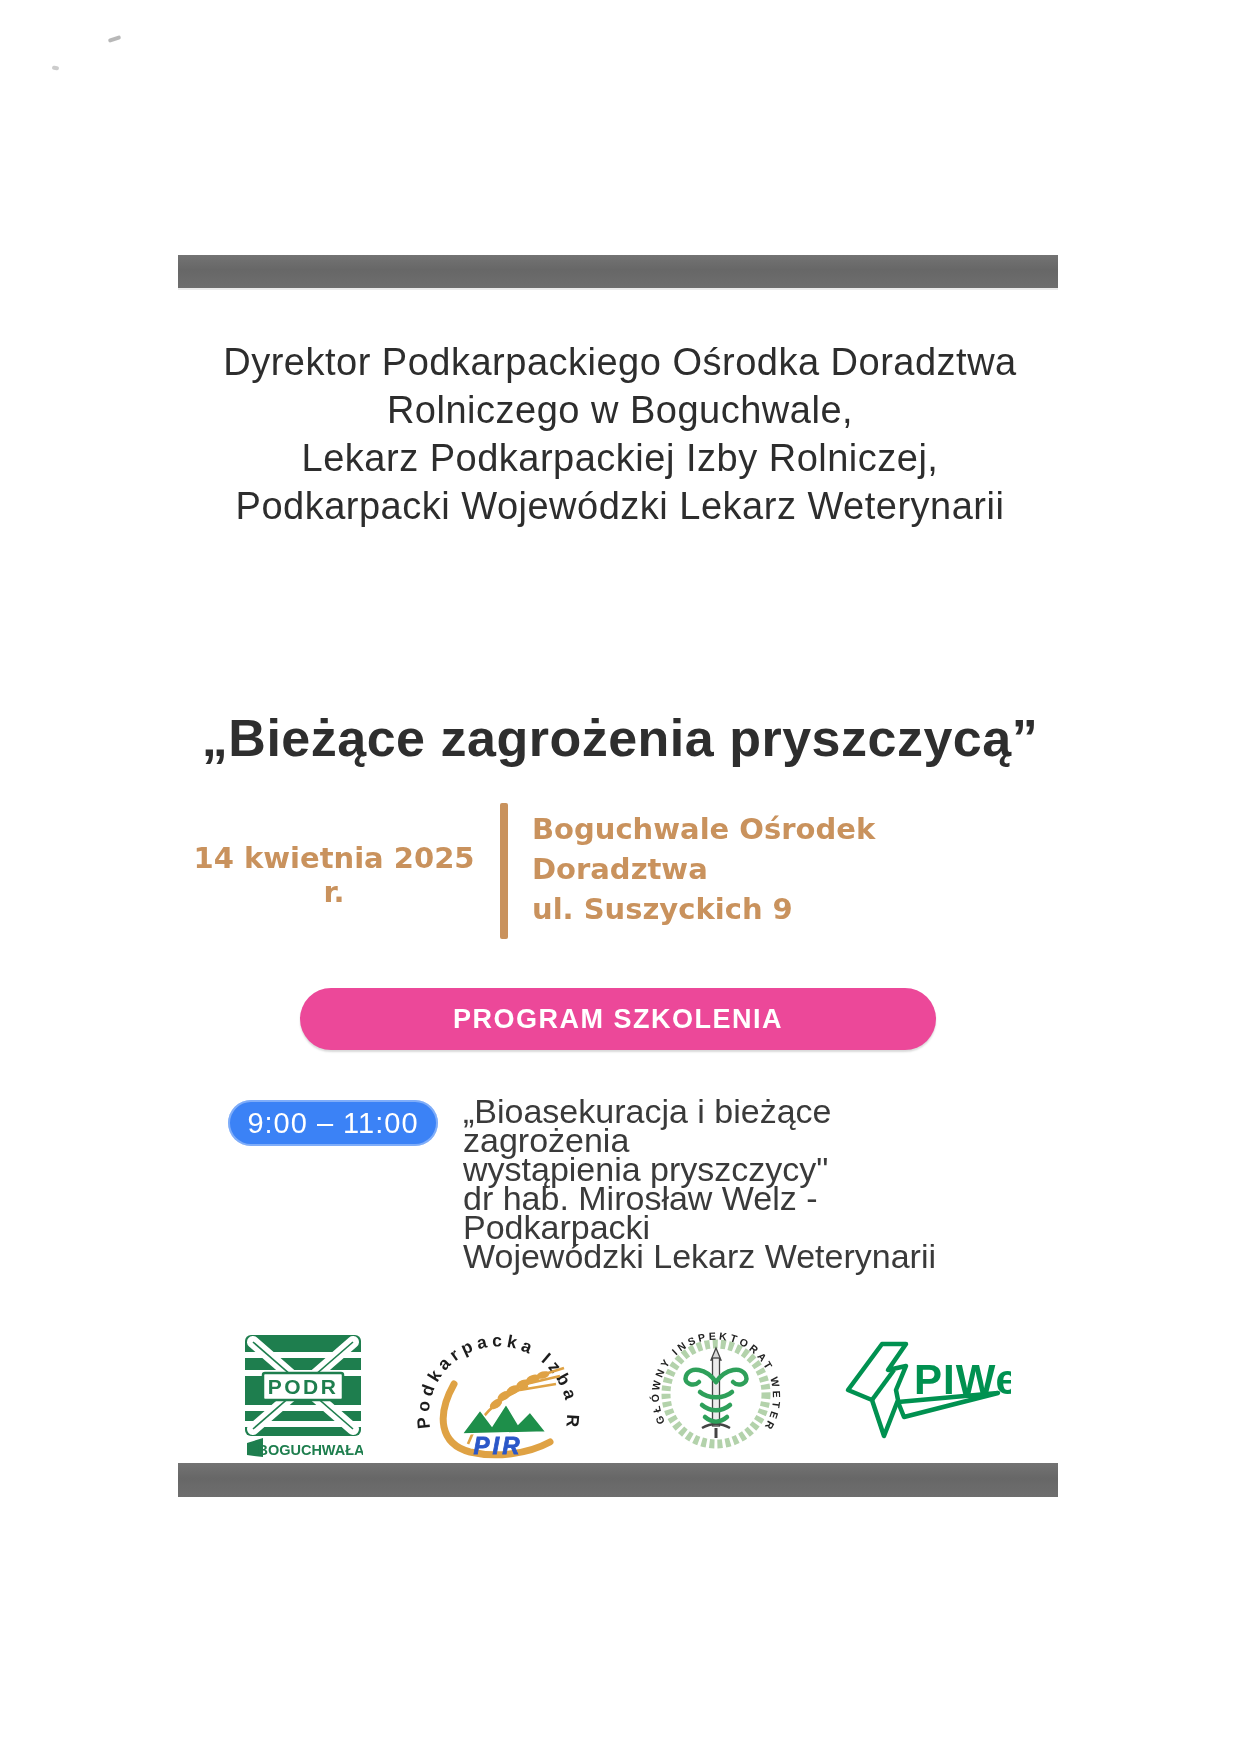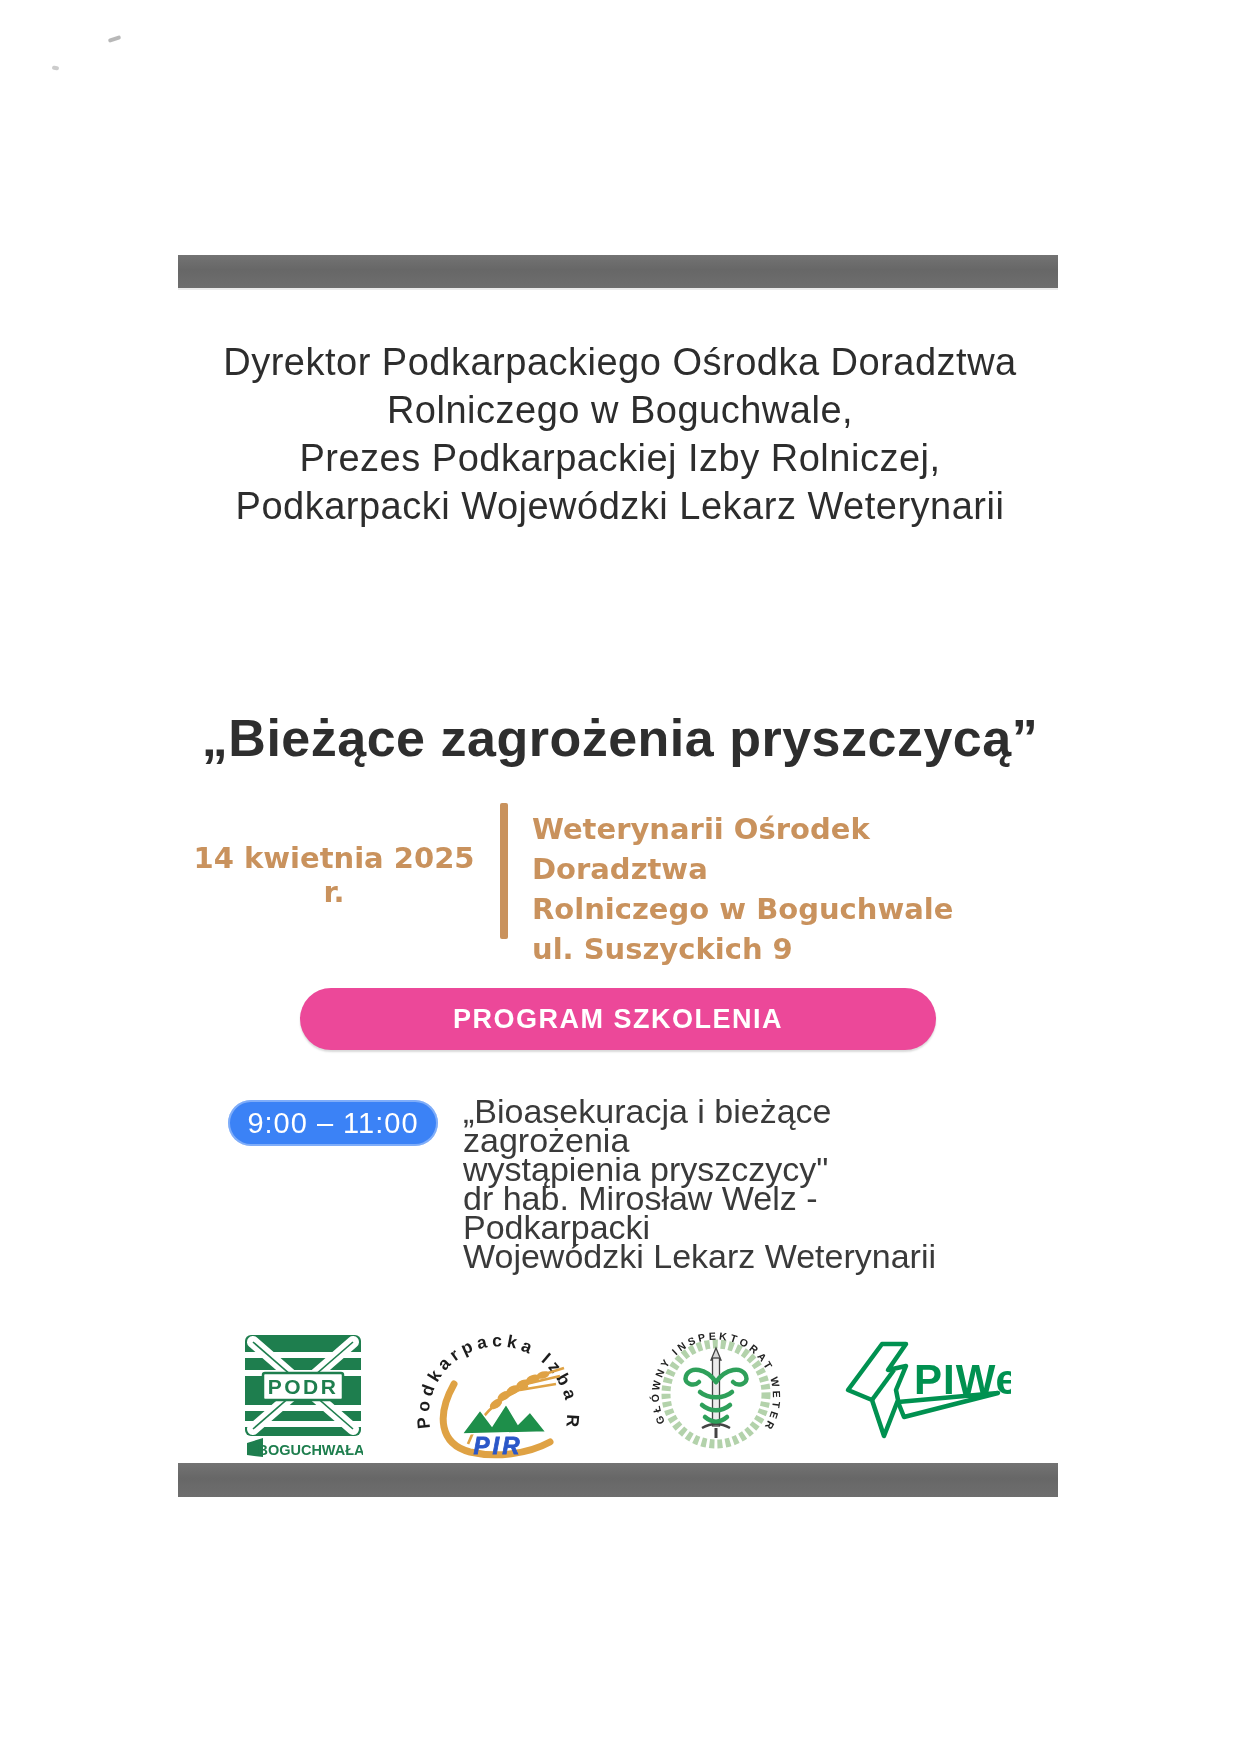--- a/index.html
+++ b/index.html
@@ -54,32 +54,31 @@
 <div class="page">
 
   <span class="speck s1"></span>
   <span class="speck s2"></span>
 
   <div class="bar top"></div>
 
   <div class="abs organizers">
     <div>Dyrektor Podkarpackiego Ośrodka Doradztwa</div>
     <div>Rolniczego w Boguchwale,</div>
-    <div>Prezes Podkarpackiej Izby Rolniczej,</div>
+    <div>Lekarz Podkarpackiej Izby Rolniczej,</div>
     <div>Podkarpacki Wojewódzki Lekarz Weterynarii</div>
   </div>
 
 
   <div class="abs title">„Bieżące zagrożenia pryszczycą”</div>
 
   <div class="abs event-date">14 kwietnia 2025 r.</div>
   <div class="abs event-divider"></div>
   <div class="abs event-location">
-    <div>Weterynarii Ośrodek Doradztwa</div>
-    <div>Rolniczego w Boguchwale</div>
+    <div>Boguchwale Ośrodek Doradztwa</div>
     <div>ul. Suszyckich 9</div>
   </div>
 
   <div class="abs pill">
     <span>PROGRAM SZKOLENIA</span>
   </div>
 
   <div class="abs time-badge">
     <span>9:00 – 11:00</span>
   </div>

